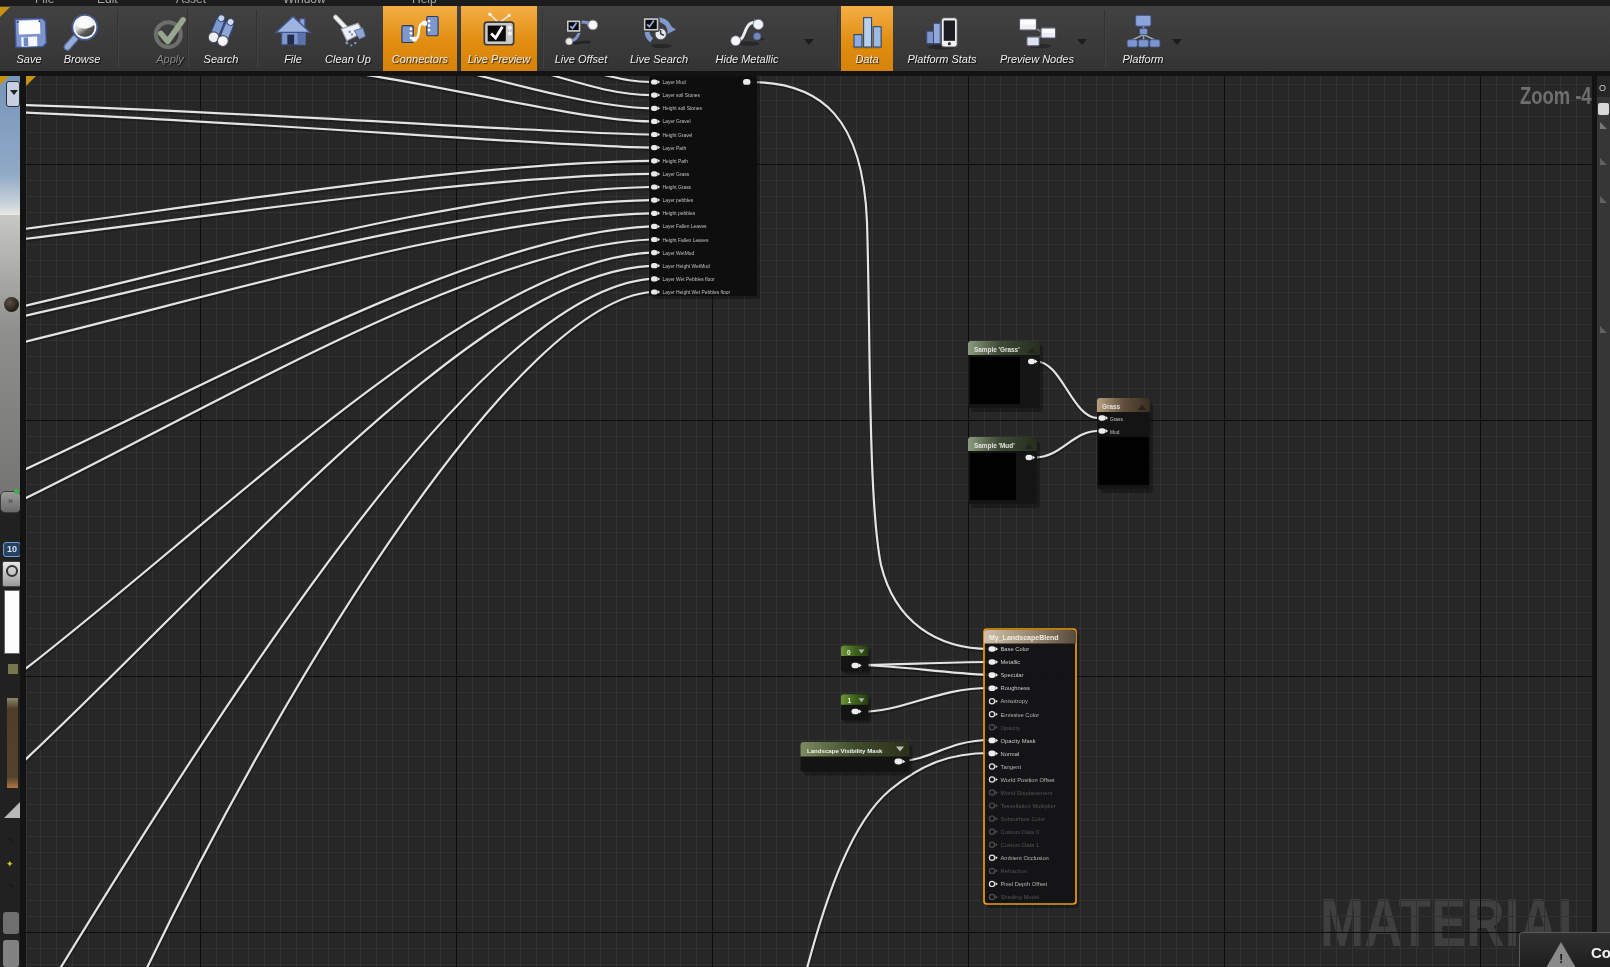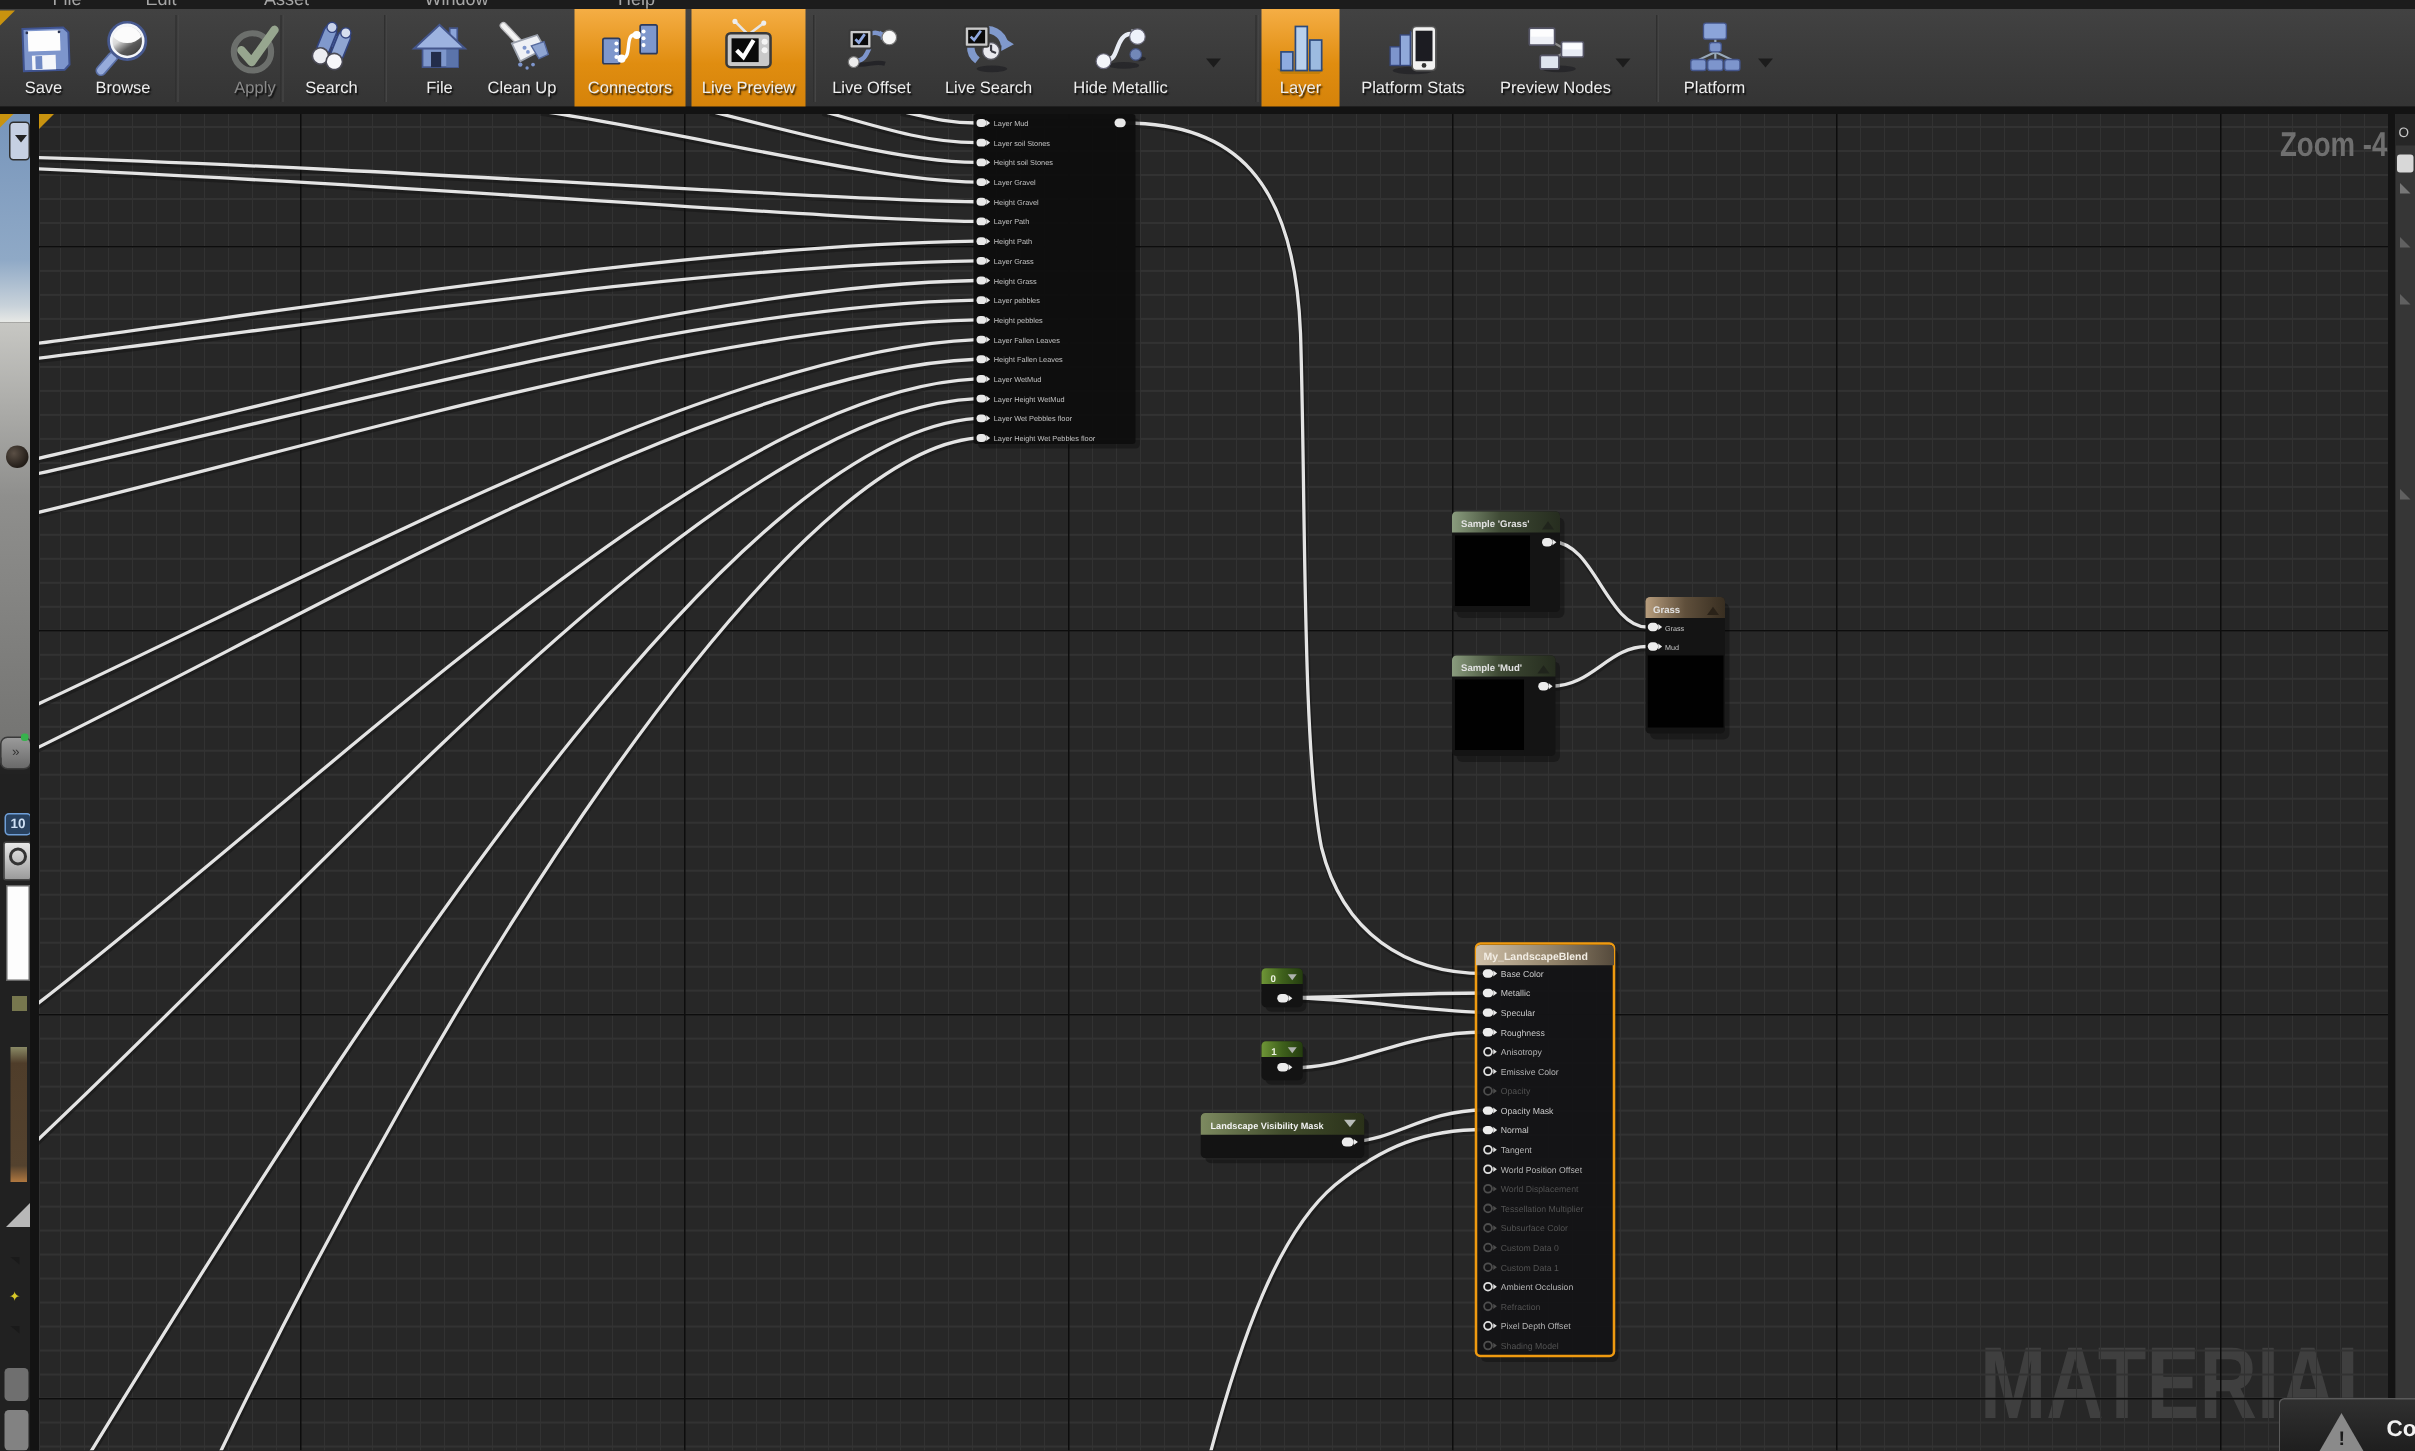--- a/index.html
+++ b/index.html
@@ -1,21 +1,21 @@
 <!DOCTYPE html>
 <html><head>
 <meta charset="utf-8">
 <style>
 html,body{margin:0;padding:0;width:1610px;height:967px;overflow:hidden;background:#262626;font-family:"Liberation Sans",sans-serif;}
 #root{position:absolute;inset:0;width:1610px;height:967px;}
 #menubar{position:absolute;left:0;top:0;width:1610px;height:6px;background:#1c1c1c;overflow:hidden;border-bottom:1px solid #0d0d0d;}
 .menu{position:absolute;top:-8px;color:#a6a6a6;font-size:12px;}
 #toolbar{position:absolute;left:0;top:6px;width:1610px;height:65px;background:linear-gradient(180deg,#424242,#3a3a3a 55%,#343434);}
 #tbgap{position:absolute;left:0;top:71px;width:1610px;height:5px;background:#131313;}
-.tbtn{position:absolute;top:0;height:81px;text-align:center;}
+.tbtn{position:absolute;top:0;height:81px;text-align:center;font-style:italic;}
 .tbtn .ic{position:absolute;top:6px;left:50%;transform:translateX(-50%) scale(1.13);transform-origin:center top;}
 .tbtn .lb{position:absolute;left:0;top:47px;width:100%;text-align:center;font-size:11px;color:#eee;text-shadow:1px 1px 1px rgba(0,0,0,.8);}
 .tbtn.on{background:linear-gradient(180deg,#f5ae45,#e08d10 45%,#cf7d06);}
 .tsep{position:absolute;top:4px;height:58px;width:2px;background:linear-gradient(90deg,#2a2a2a,#4a4a4a);}
 .caret{position:absolute;width:0;height:0;border-left:5px solid transparent;border-right:5px solid transparent;border-top:6px solid #1c1c1c;top:33px;}
 #leftsliver{position:absolute;left:0;top:76px;width:20px;height:891px;background:#222;overflow:hidden;}
 #leftsep{position:absolute;left:20px;top:76px;width:6px;height:891px;background:#131313;}
 #graph{position:absolute;left:26px;top:76px;width:1566px;height:891px;background:#272727;overflow:hidden;}
 #gridlines{position:absolute;inset:0;
 background-image:
@@ -194,21 +194,21 @@
       </div>
     <div class="caret" style="left:804px"></div>
     <div class="tsep" style="left:837px"></div>
     <div class="tbtn on" style="left:841px;width:52px">
         <span class="ic"><svg width="36" height="36">
             <path d="M4 30 L32 30 L29 33 L7 33 z" fill="#b07808" opacity="0.6"></path>
             <rect x="6.5" y="20" width="7" height="11" fill="#8eace0" stroke="#2c4a7c" stroke-width="1"></rect>
             <rect x="15" y="5" width="7" height="26" fill="#b8d0ec" stroke="#2c4a7c" stroke-width="1"></rect>
             <rect x="23.5" y="13" width="7" height="18" fill="#9cbbe0" stroke="#2c4a7c" stroke-width="1"></rect>
           </svg></span>
-        <span class="lb">Layer</span>
+        <span class="lb">Data</span>
       </div>
     <div class="tbtn" style="left:896px;width:92px">
         <span class="ic"><svg width="36" height="36">
             <ellipse cx="18" cy="31" rx="12" ry="2.2" fill="#15151c" opacity="0.5"></ellipse>
             <rect x="4.5" y="17" width="6" height="11" fill="#7d95cc" stroke="#36477c" stroke-width="0.8"></rect>
             <rect x="10.5" y="10" width="6" height="18" fill="#90a9da" stroke="#36477c" stroke-width="0.8"></rect>
             <rect x="16.5" y="8" width="6" height="20" fill="#a9c0e8" stroke="#36477c" stroke-width="0.8"></rect>
             <rect x="17.5" y="5" width="14" height="26" rx="2.5" fill="#f2f2f2" stroke="#555" stroke-width="1"></rect>
             <rect x="19.5" y="7.5" width="10" height="18" fill="#1c1c22"></rect>
             <circle cx="24.5" cy="28" r="1.4" fill="#333"></circle>

